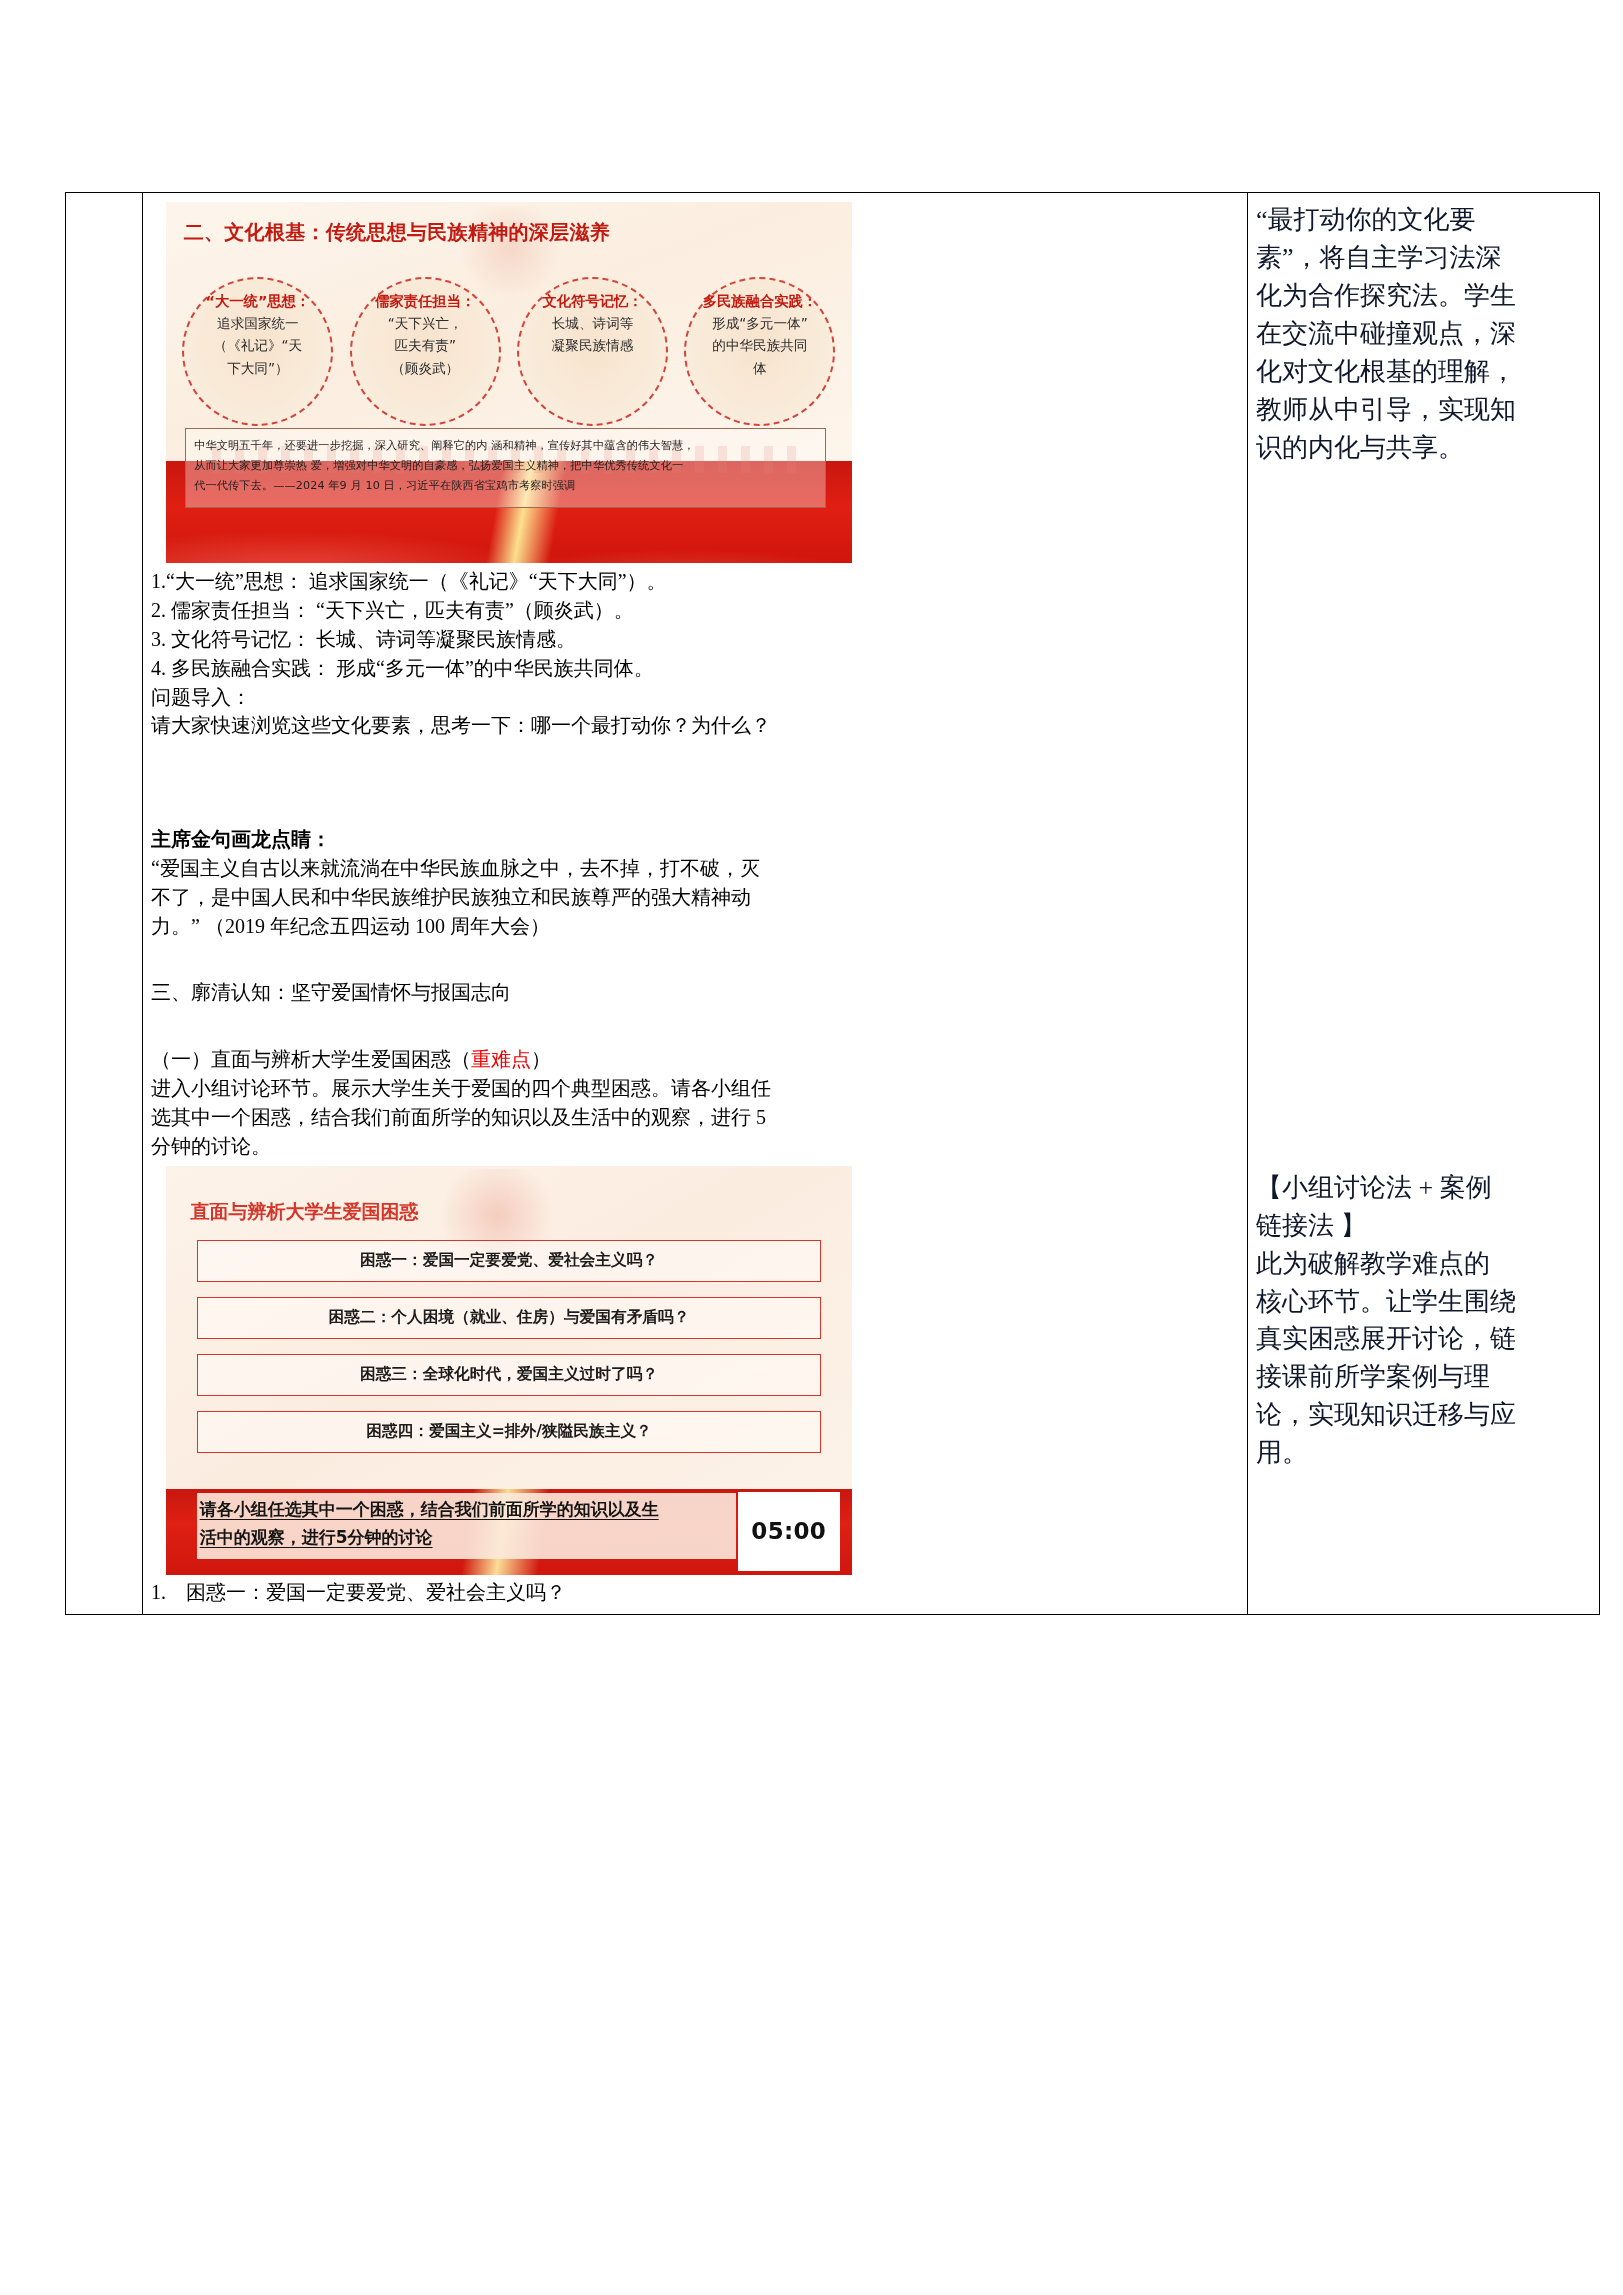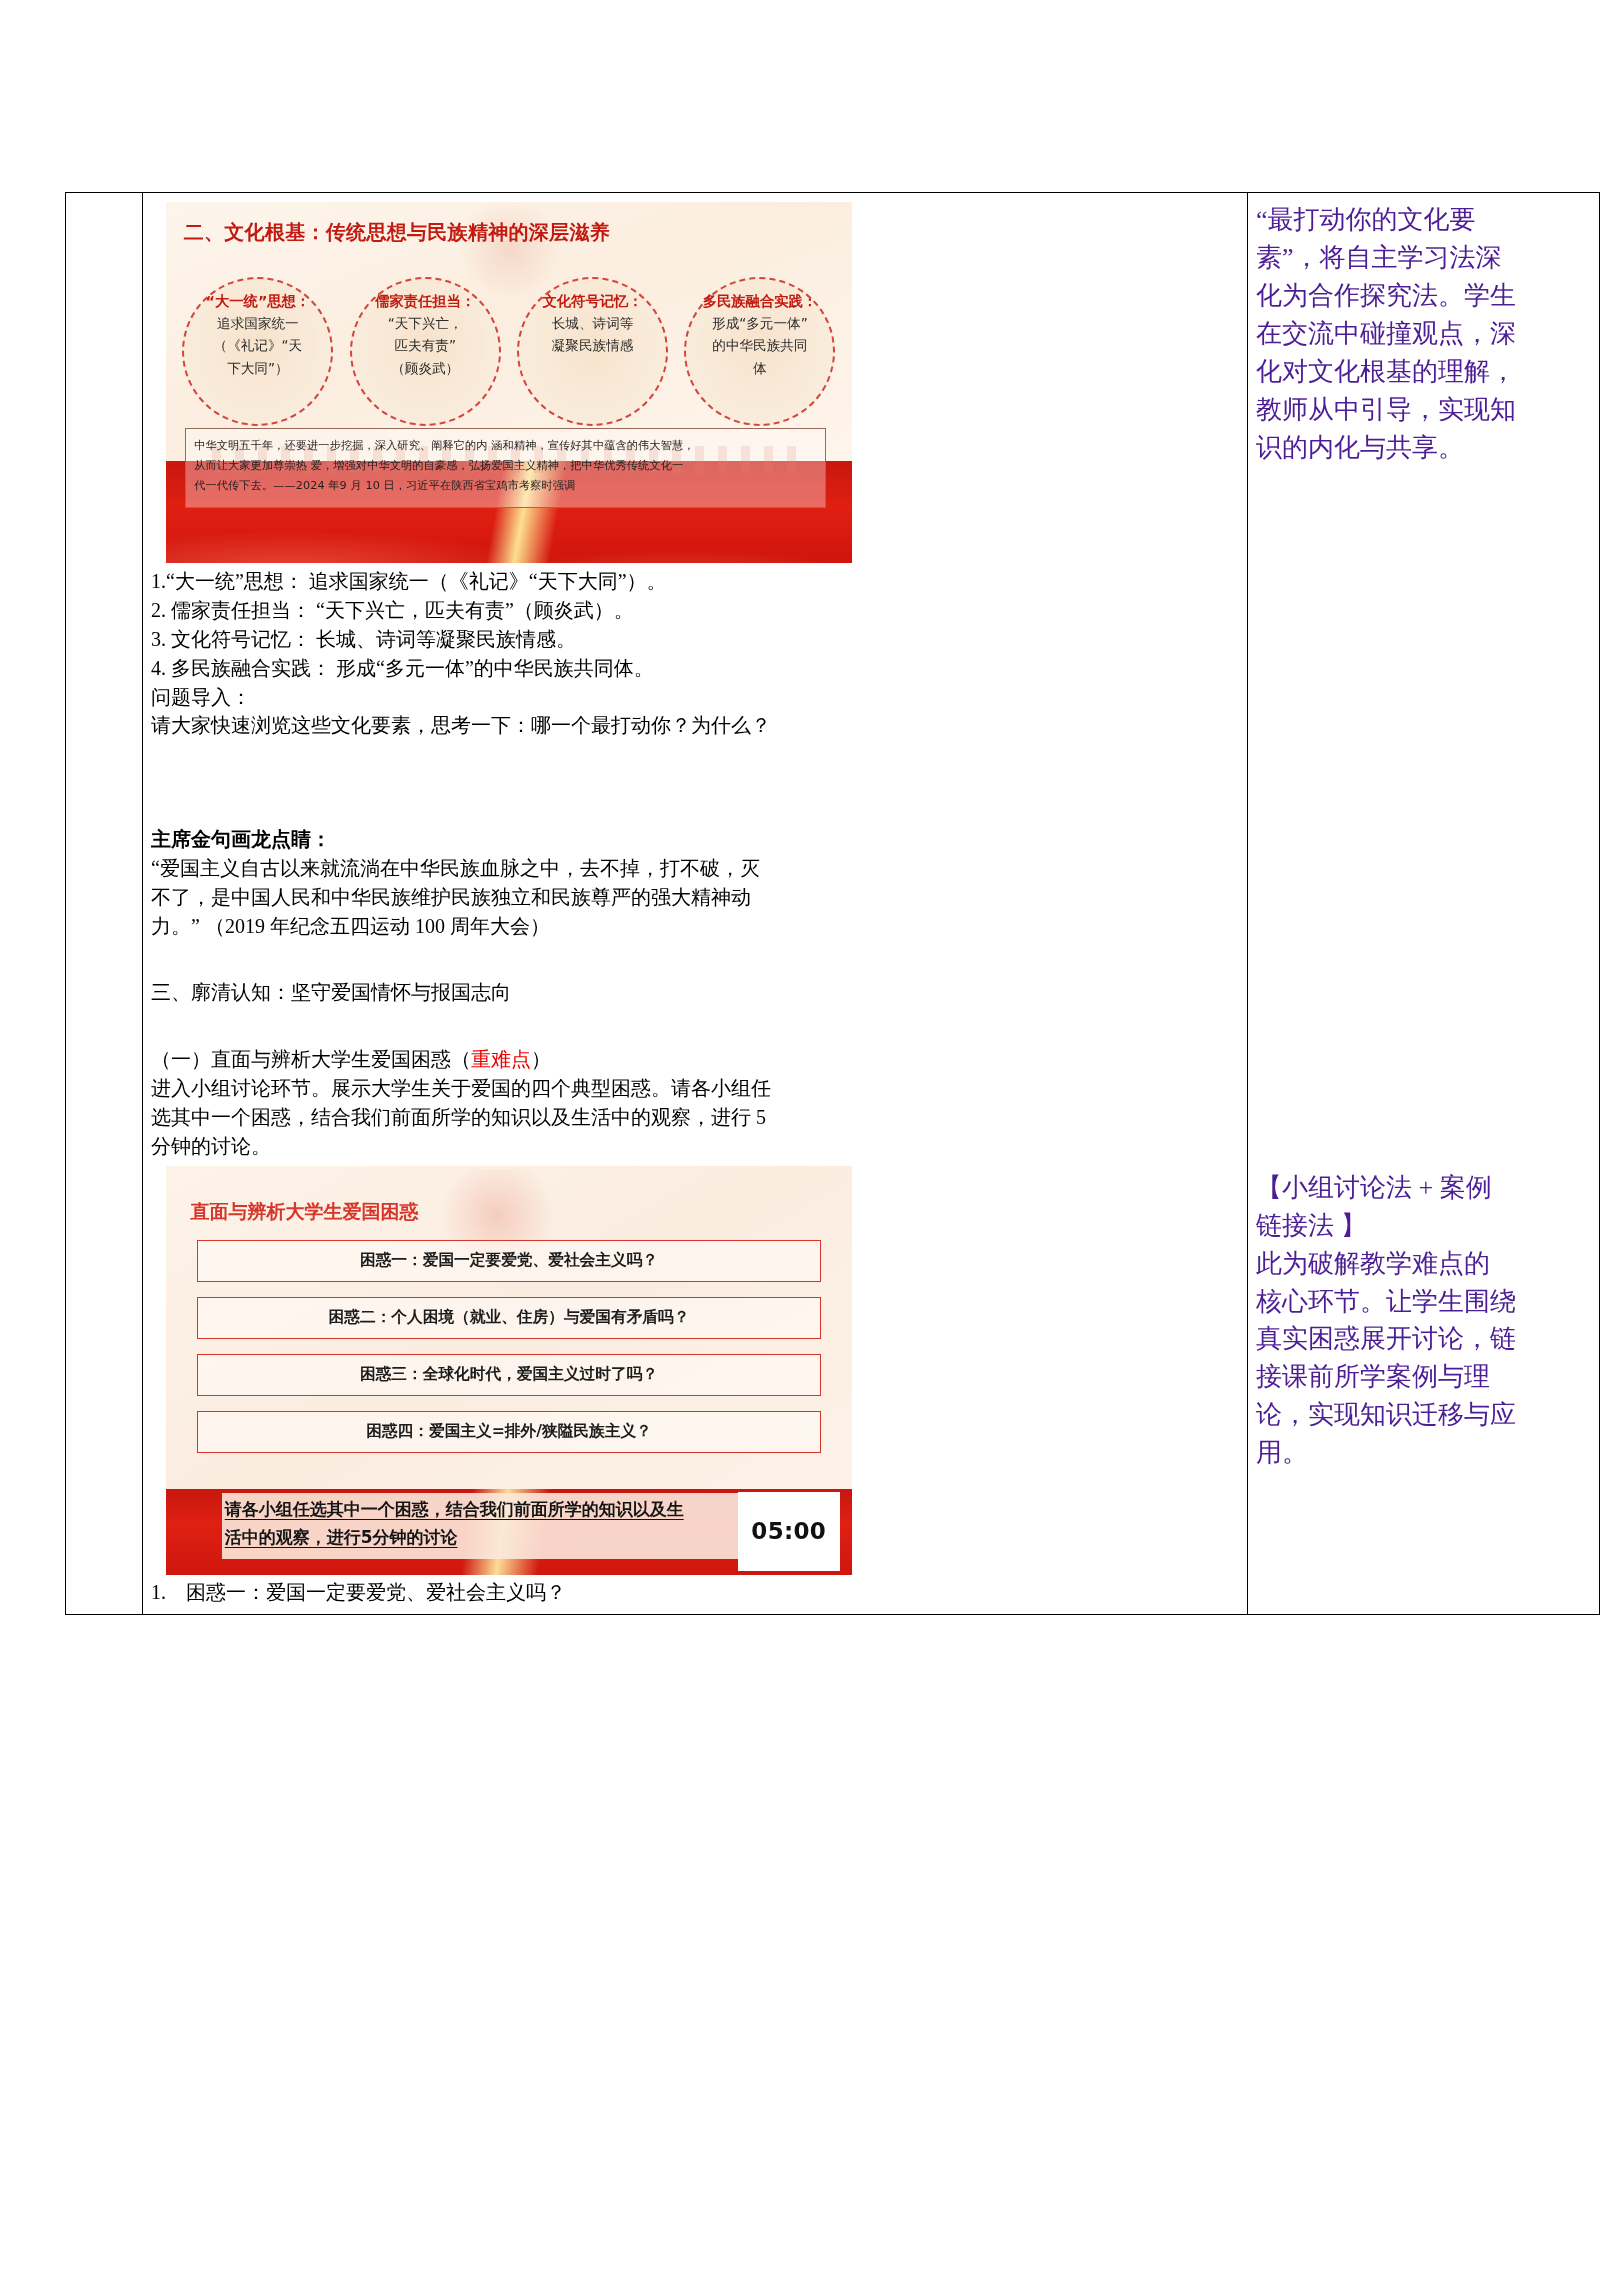--- a/index.html
+++ b/index.html
@@ -53,21 +53,21 @@
     text-align: justify;
   }
   .body-text.bold { font-weight: bold; margin-top: 47px; }
   .spacer-line { height: 38px; }
   .red { color: #ee0000; }
 
   .right-text {
     font-family: "Liberation Serif", "DejaVu Serif", serif;
     font-size: 26px;
     line-height: 1.46;
-    color: #4c1d95;
+    color: #0f172a;
     margin: 0;
     text-align: justify;
   }
   .right-block-2 { margin-top: 702px; }
 
   
   .slide1 {
     position: relative;
     width: 686px;
     height: 361px;
@@ -231,21 +231,20 @@
     z-index: 1;
   }
   .instruction {
     position: absolute;
     left: 31px; bottom: 16.4px;
     width: 539px;
     z-index: 3;
     background: linear-gradient(90deg, rgba(250,228,214,.92), rgba(252,238,226,.88));
     padding: 4.1px 2.7px 5.5px 2.7px;
     box-sizing: border-box;
-    margin-left: 25px;
   }
   .instruction p {
     margin: 0 0 2.7px 0;
     font-family: "DejaVu Sans", sans-serif;
     font-size: 17px;
     font-weight: bold;
     color: #141414;
     line-height: 1.5;
     text-decoration: underline;
     text-underline-offset: 4.1px;

